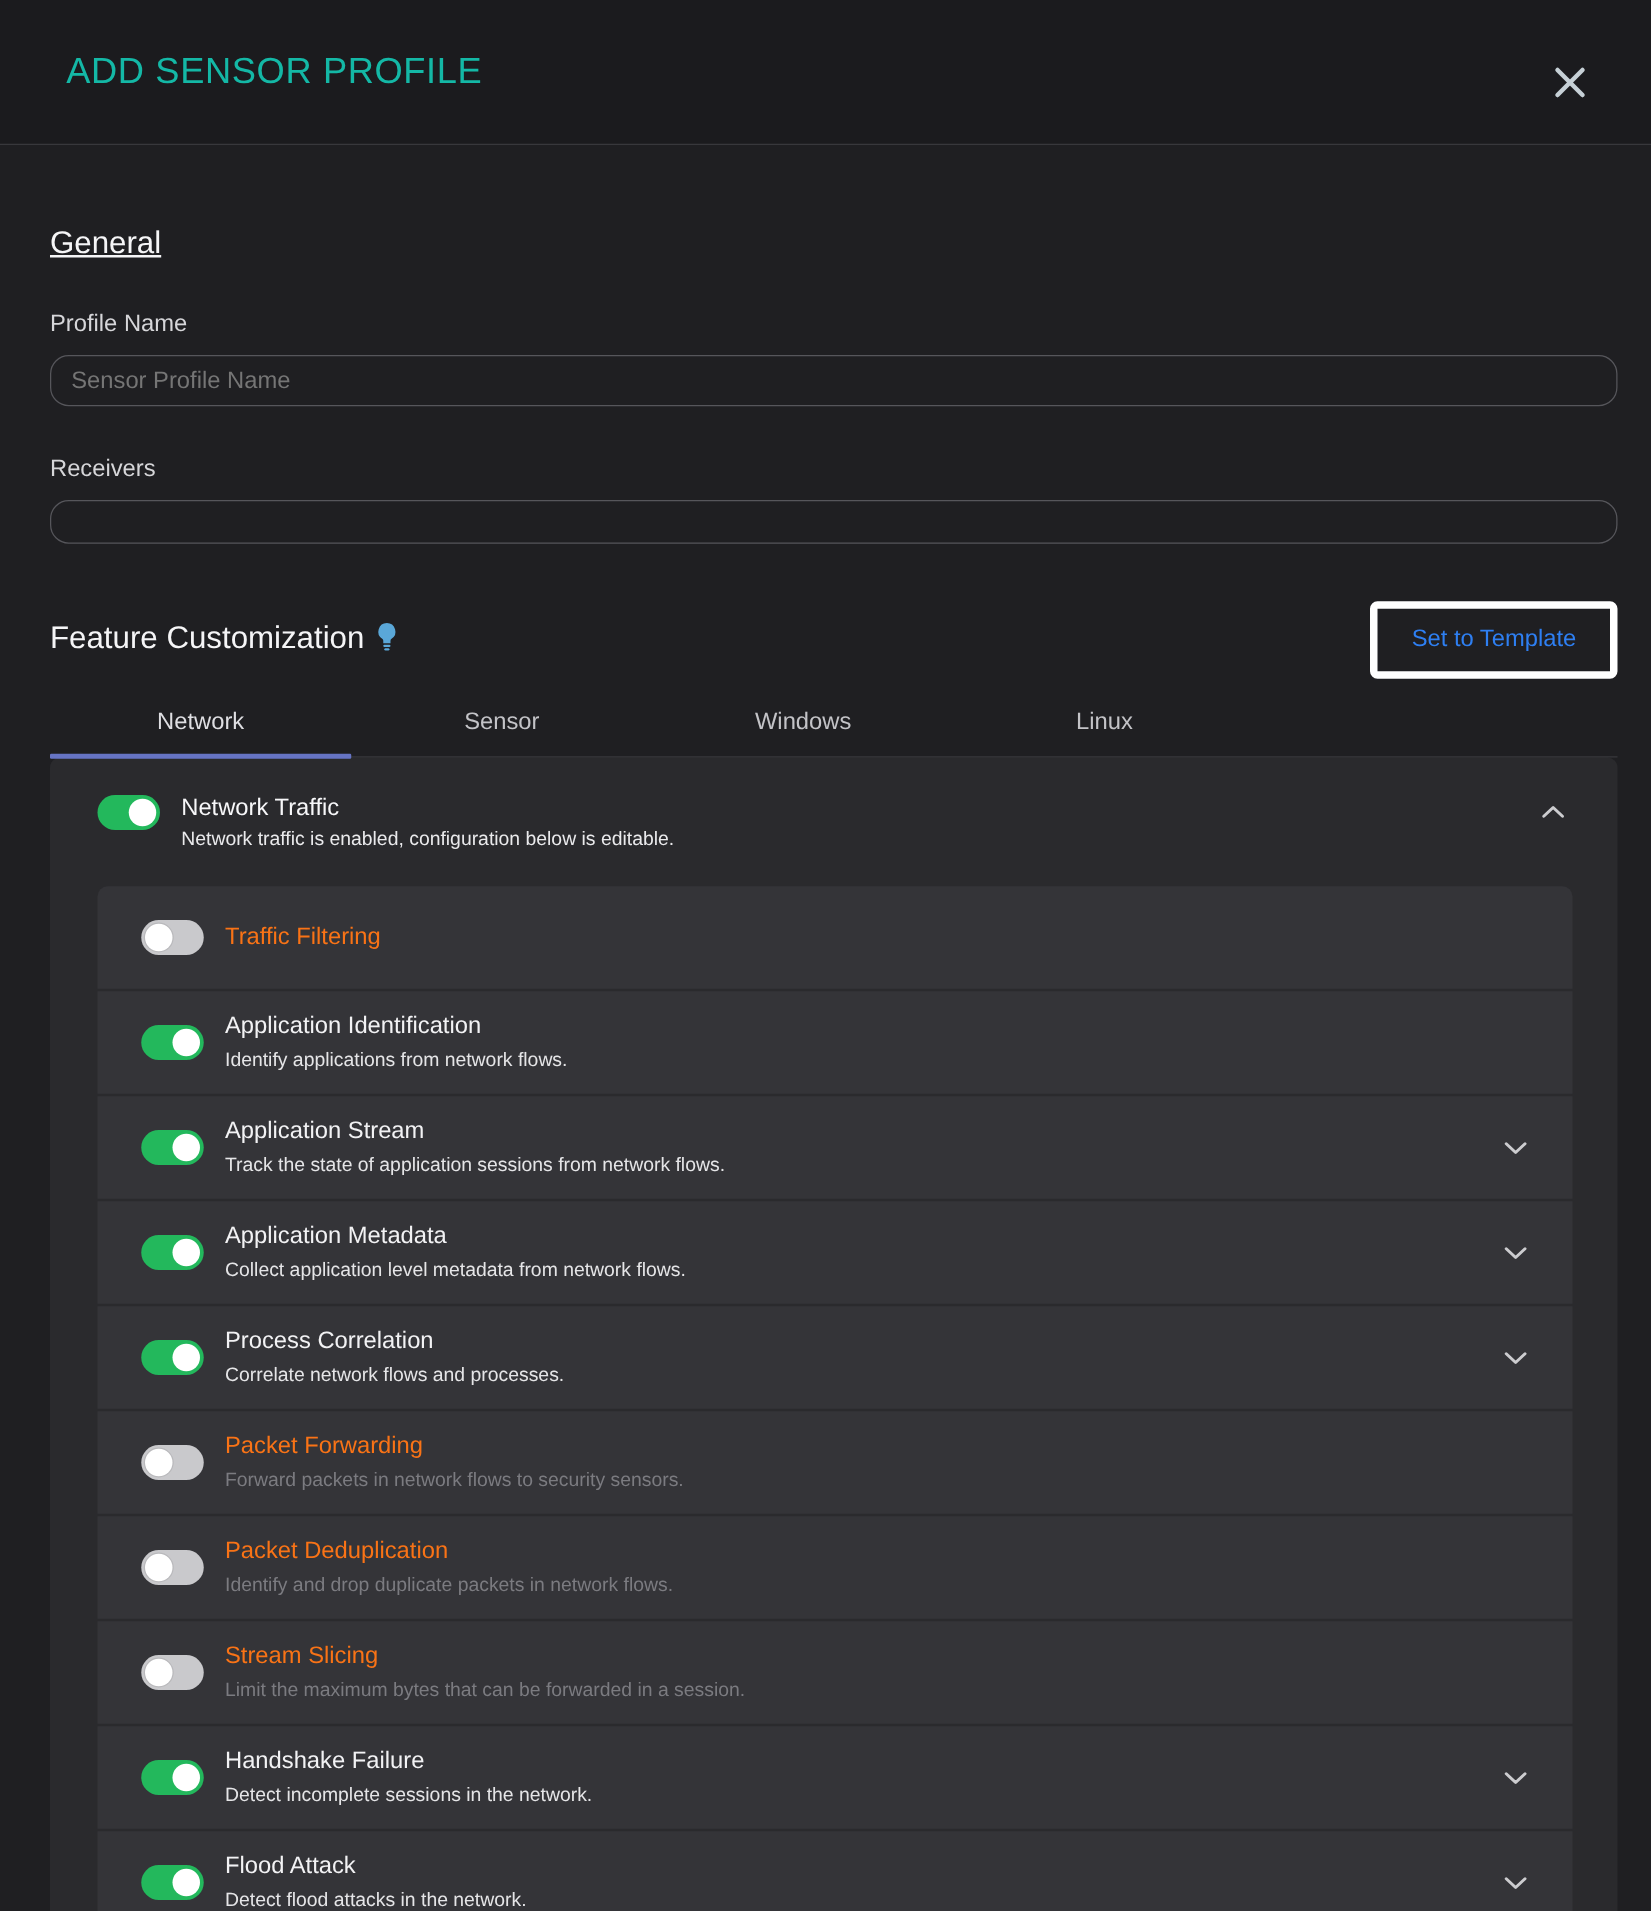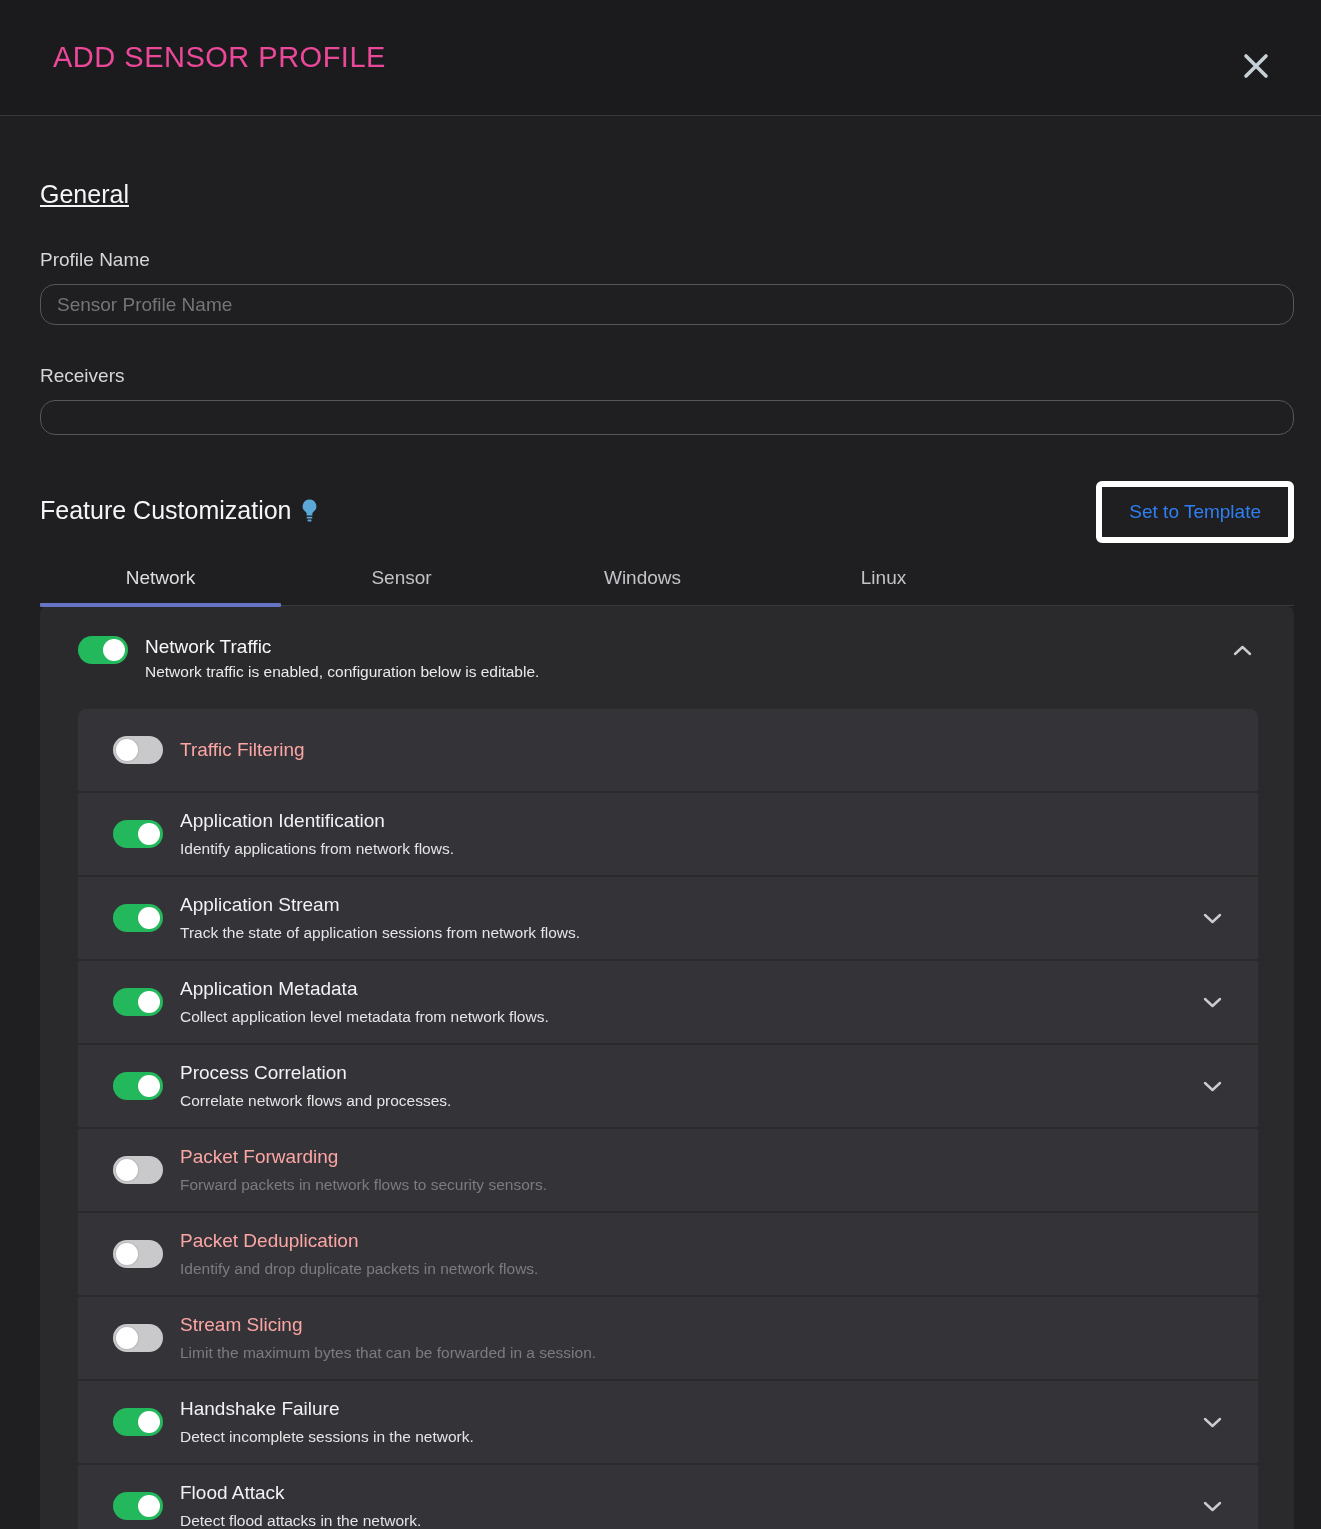--- a/index.html
+++ b/index.html
@@ -18,21 +18,21 @@
     background: #1b1b1e;
     border-bottom: 1px solid #38383c;
     position: relative;
     display: flex;
     align-items: center;
   }
   .modal-title {
     margin-left: 53px;
     font-size: 29px;
     letter-spacing: 0.5px;
-    color: #ec4899;
+    color: #14b8a6;
     font-weight: 400;
   }
   .close-btn {
     position: absolute;
     right: 46px;
     top: 48px;
     width: 38px;
     height: 38px;
     display: flex;
     align-items: center;
@@ -184,21 +184,21 @@
   .feature-row:last-child { border-radius: 0 0 8px 8px; }
   .feature-text {
     margin-left: 17px;
     flex: 1;
     display: flex;
     flex-direction: column;
     gap: 8px;
   }
   .feature-title { font-size: 19px; color: #f2f2f4; }
   .feature-desc  { font-size: 15.5px; color: #e5e5e7; }
-  .feature-row.disabled .feature-title { color: #fca5a5; }
+  .feature-row.disabled .feature-title { color: #f97316; }
   .feature-row.disabled .feature-desc  { color: #7b7b80; }
   .feature-row .chevron { cursor: pointer; display: flex; align-items: center; }
 </style>
 </head>
 <body>
 
 <div class="modal-header">
   <div class="modal-title">ADD SENSOR PROFILE</div>
   <button class="close-btn">
     <span>

